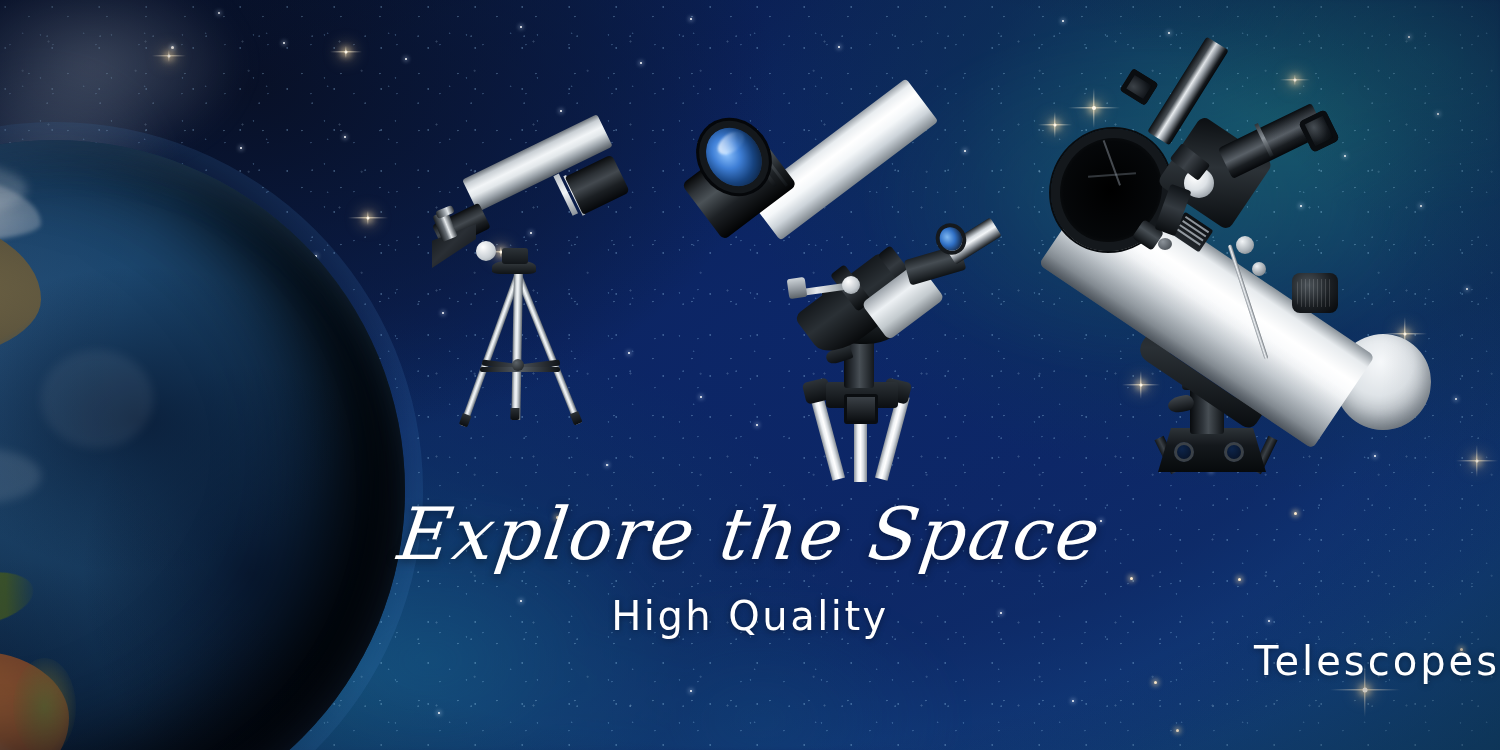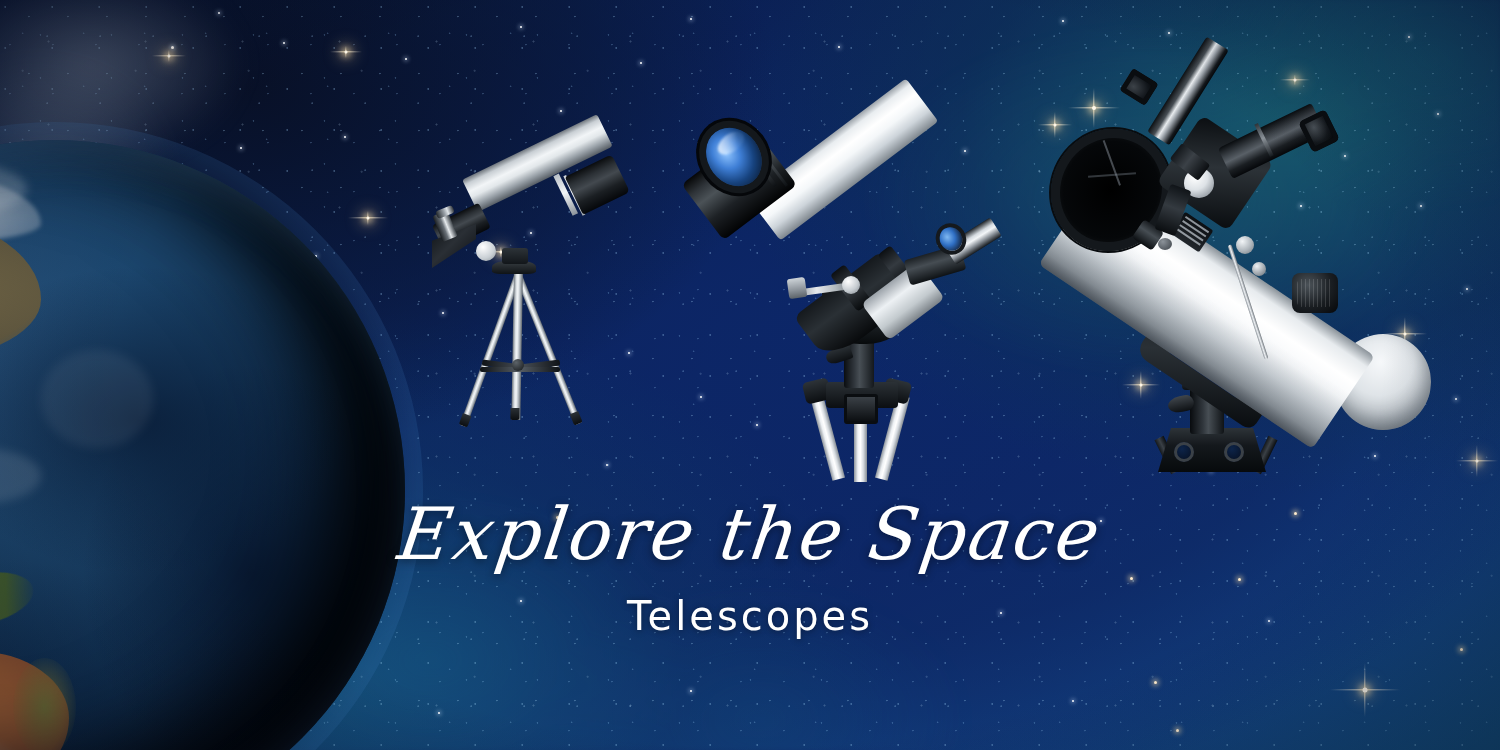--- a/index.html
+++ b/index.html
@@ -589,21 +589,21 @@
   .subhead{
     margin-top:24px;
     font-family:"DejaVu Sans", sans-serif;
     font-size:40px;
     font-weight:400;
     color:#ffffff;
     letter-spacing:2.5px;
     line-height:1.12;
     text-shadow:0 1px 6px rgba(0,0,0,.4);
   }
-  .subhead .l2{ display:block; letter-spacing:3px; }
+  .subhead .l2{ display:block; letter-spacing:3px;text-align:right; }
 </style>
 </head>
 <body>
 
 <div class="banner">
 
   <div class="bg-base"></div>
   <div class="bg-nebula"></div>
   <div class="bg-speckle"></div>
   <div class="bg-speckle2"></div>
@@ -859,17 +859,18 @@
     <div class="s3-knobbig">
         <i></i>
       </div>
   </div>
 
   <div class="bg-vignette"></div>
 
   <div class="text-block">
     <div class="headline">Explore the Space</div>
     <div class="subhead">
+      <span>High Quality</span>
       <span class="l2">Telescopes</span>
     </div>
   </div>
 
 </div>
 
 </body></html>

